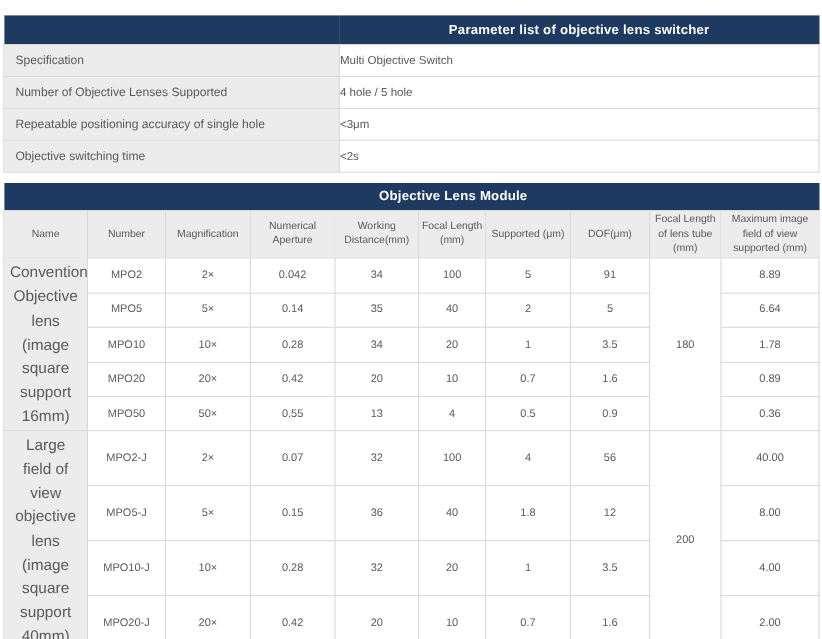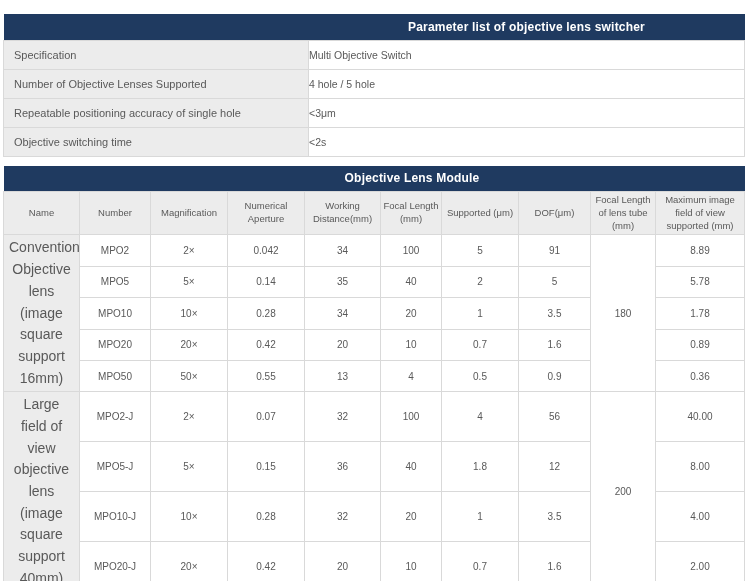--- a/index.html
+++ b/index.html
@@ -124,21 +124,21 @@
         <td>8.89</td>
       </tr>
       <tr class="r29">
         <td>MPO5</td>
         <td>5×</td>
         <td>0.14</td>
         <td>35</td>
         <td>40</td>
         <td>2</td>
         <td>5</td>
-        <td>5.78</td>
+        <td>6.64</td>
       </tr>
       <tr class="r29">
         <td>MPO10</td>
         <td>10×</td>
         <td>0.28</td>
         <td>34</td>
         <td>20</td>
         <td>1</td>
         <td>3.5</td>
         <td>1.78</td>

